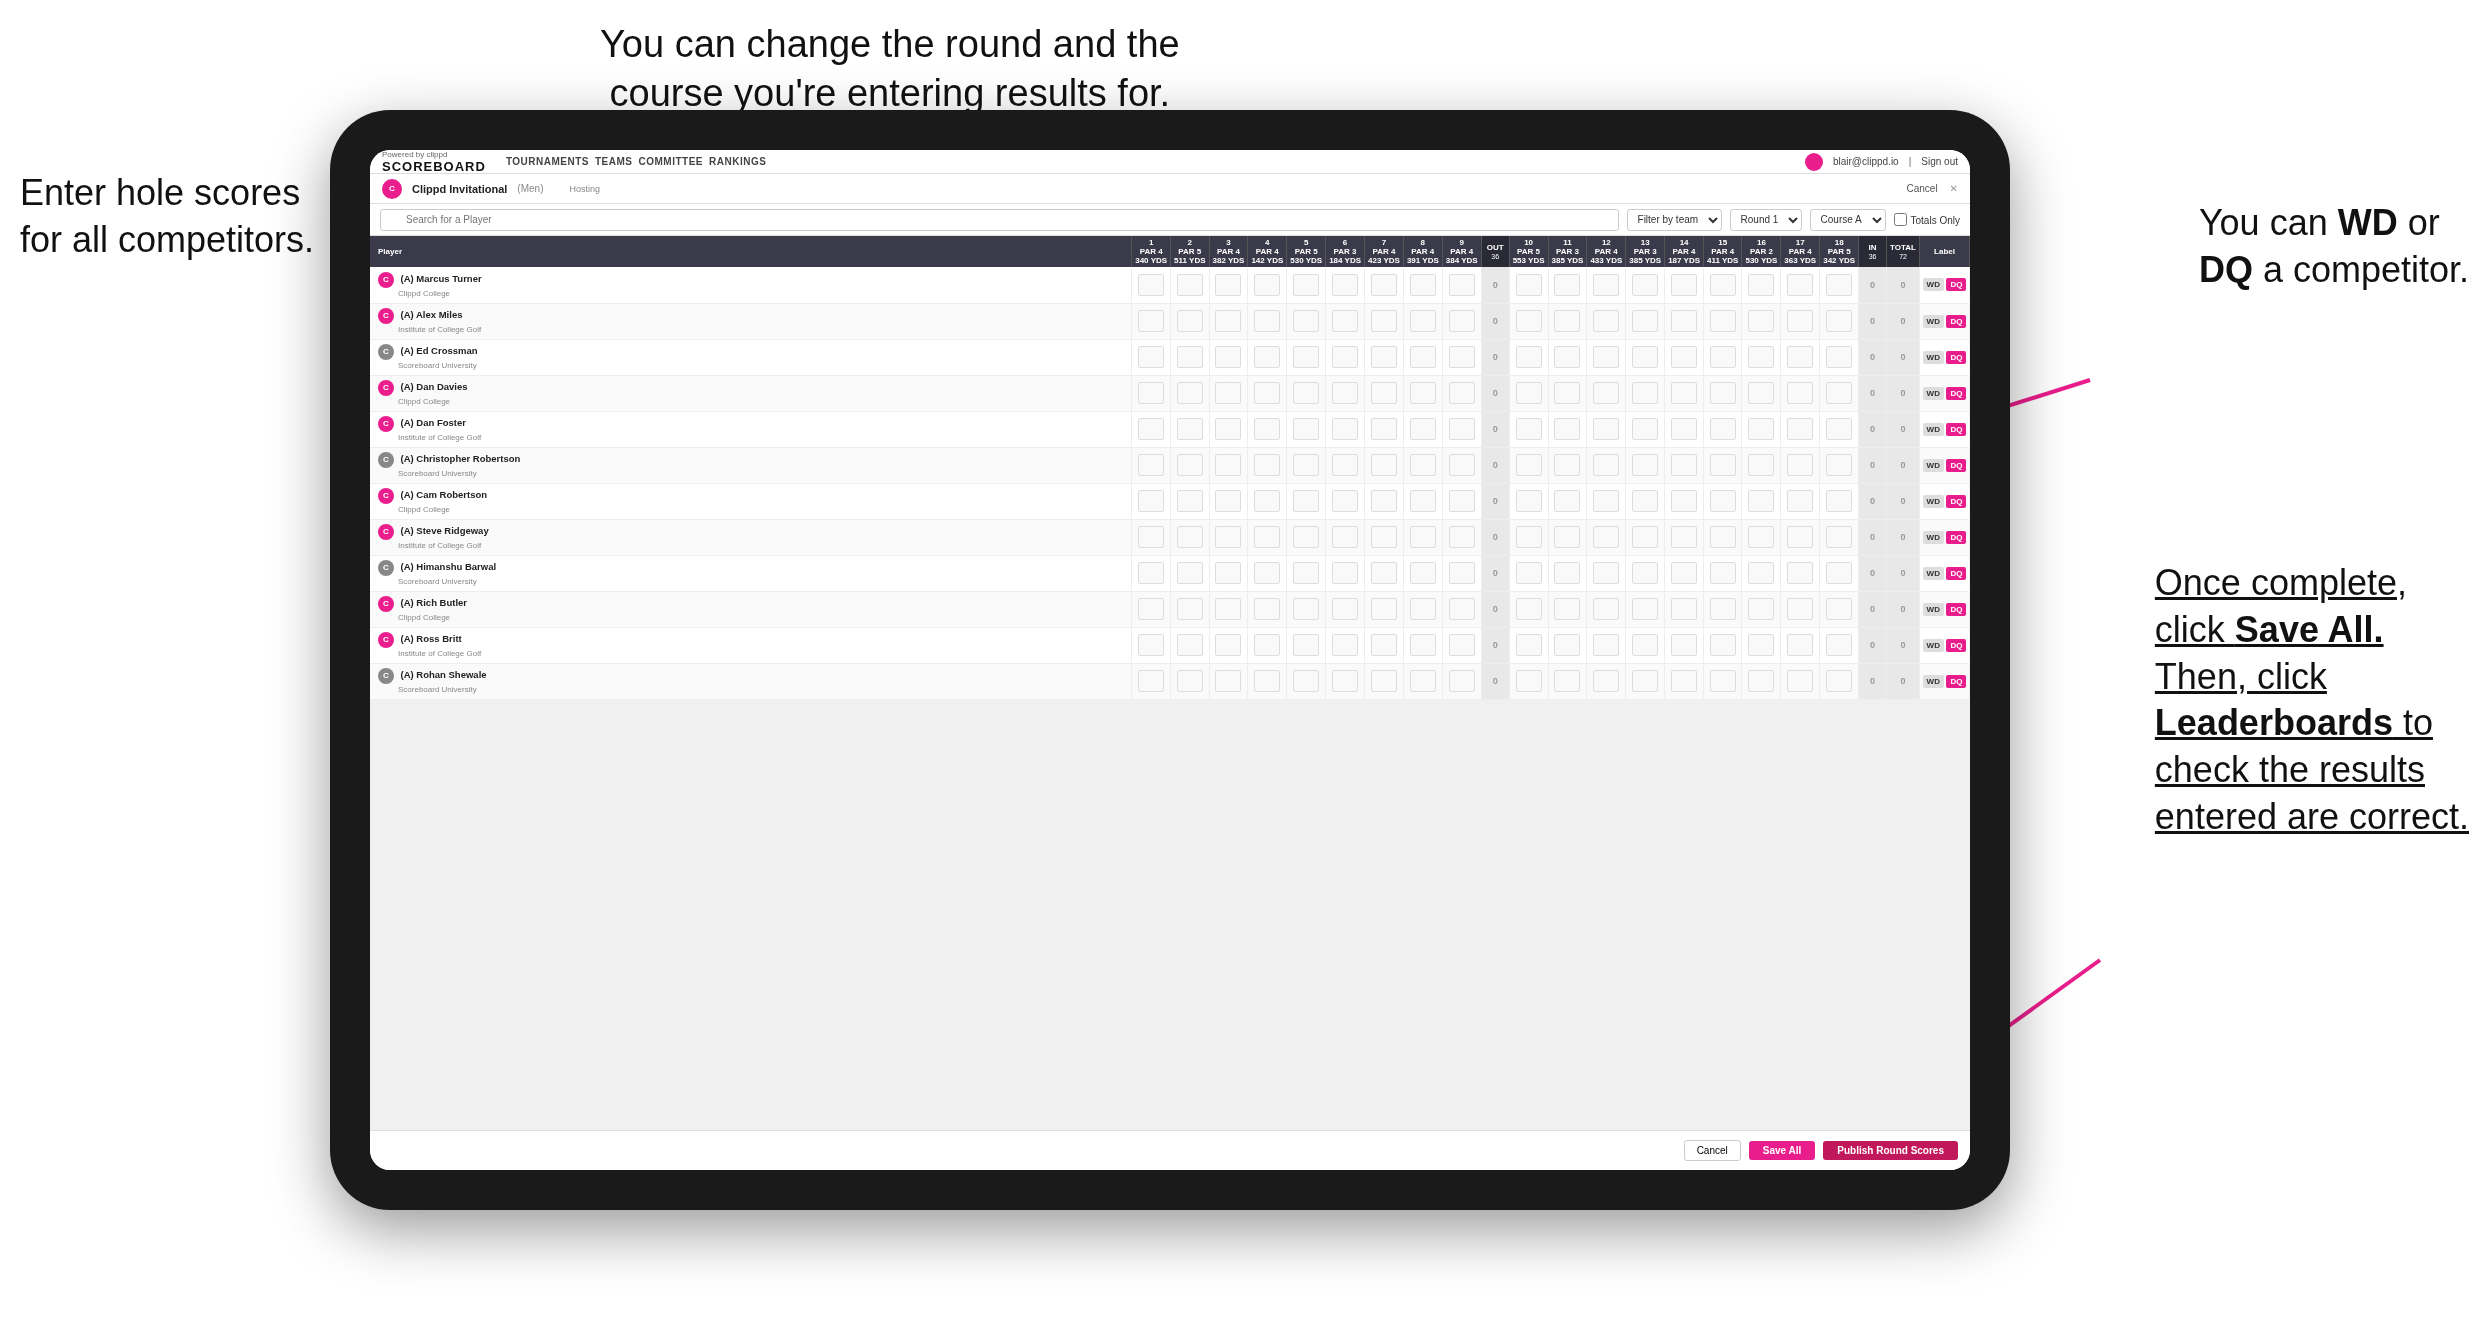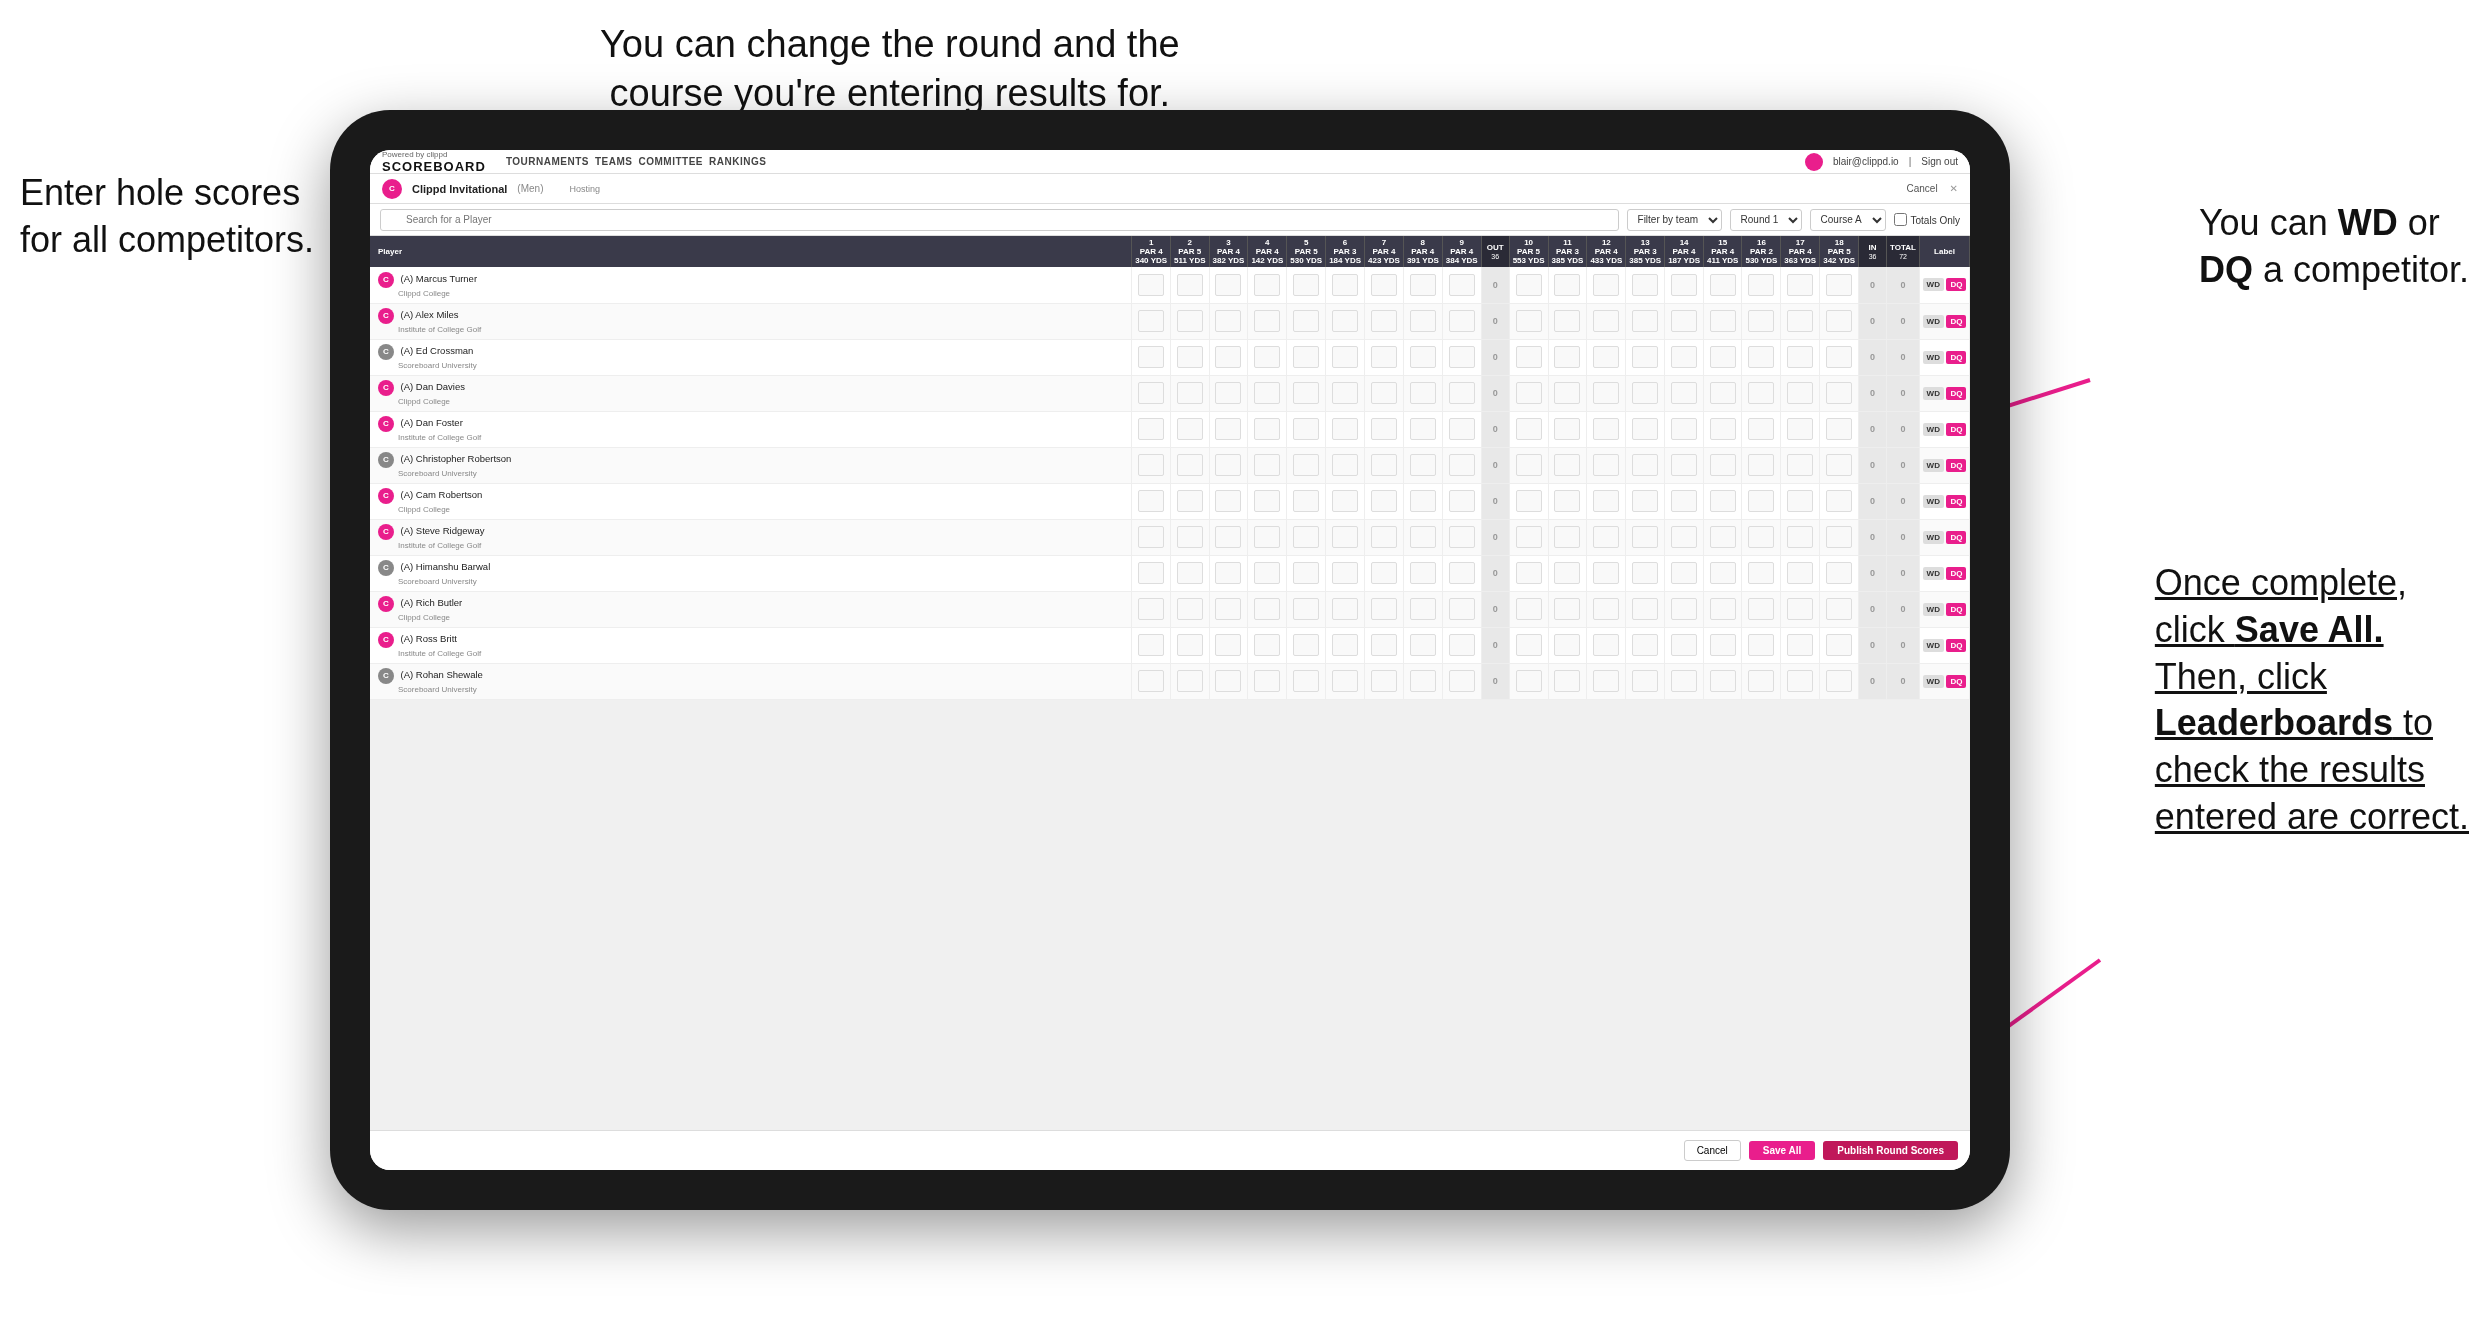--- a/index.html
+++ b/index.html
@@ -273,21 +273,21 @@
       border-right: 1px solid #eee;
       height: 36px;
     }
     .score-table tbody td.player-cell {
       text-align: left;
       padding-left: 8px;
       min-width: 140px;
     }
     .player-cell .player-name {
       font-size: 9.5px;
-      font-weight: 400;
+      font-weight: 700;
       color: #222;
     }
     .player-cell .player-school {
       font-size: 8px;
       color: #888;
     }
     .icon-pink { background: #e91e8c; color: white; font-size: 8px; font-weight: 900; display:flex; align-items:center; justify-content:center; }
 
     .score-cell {
       width: 30px;

